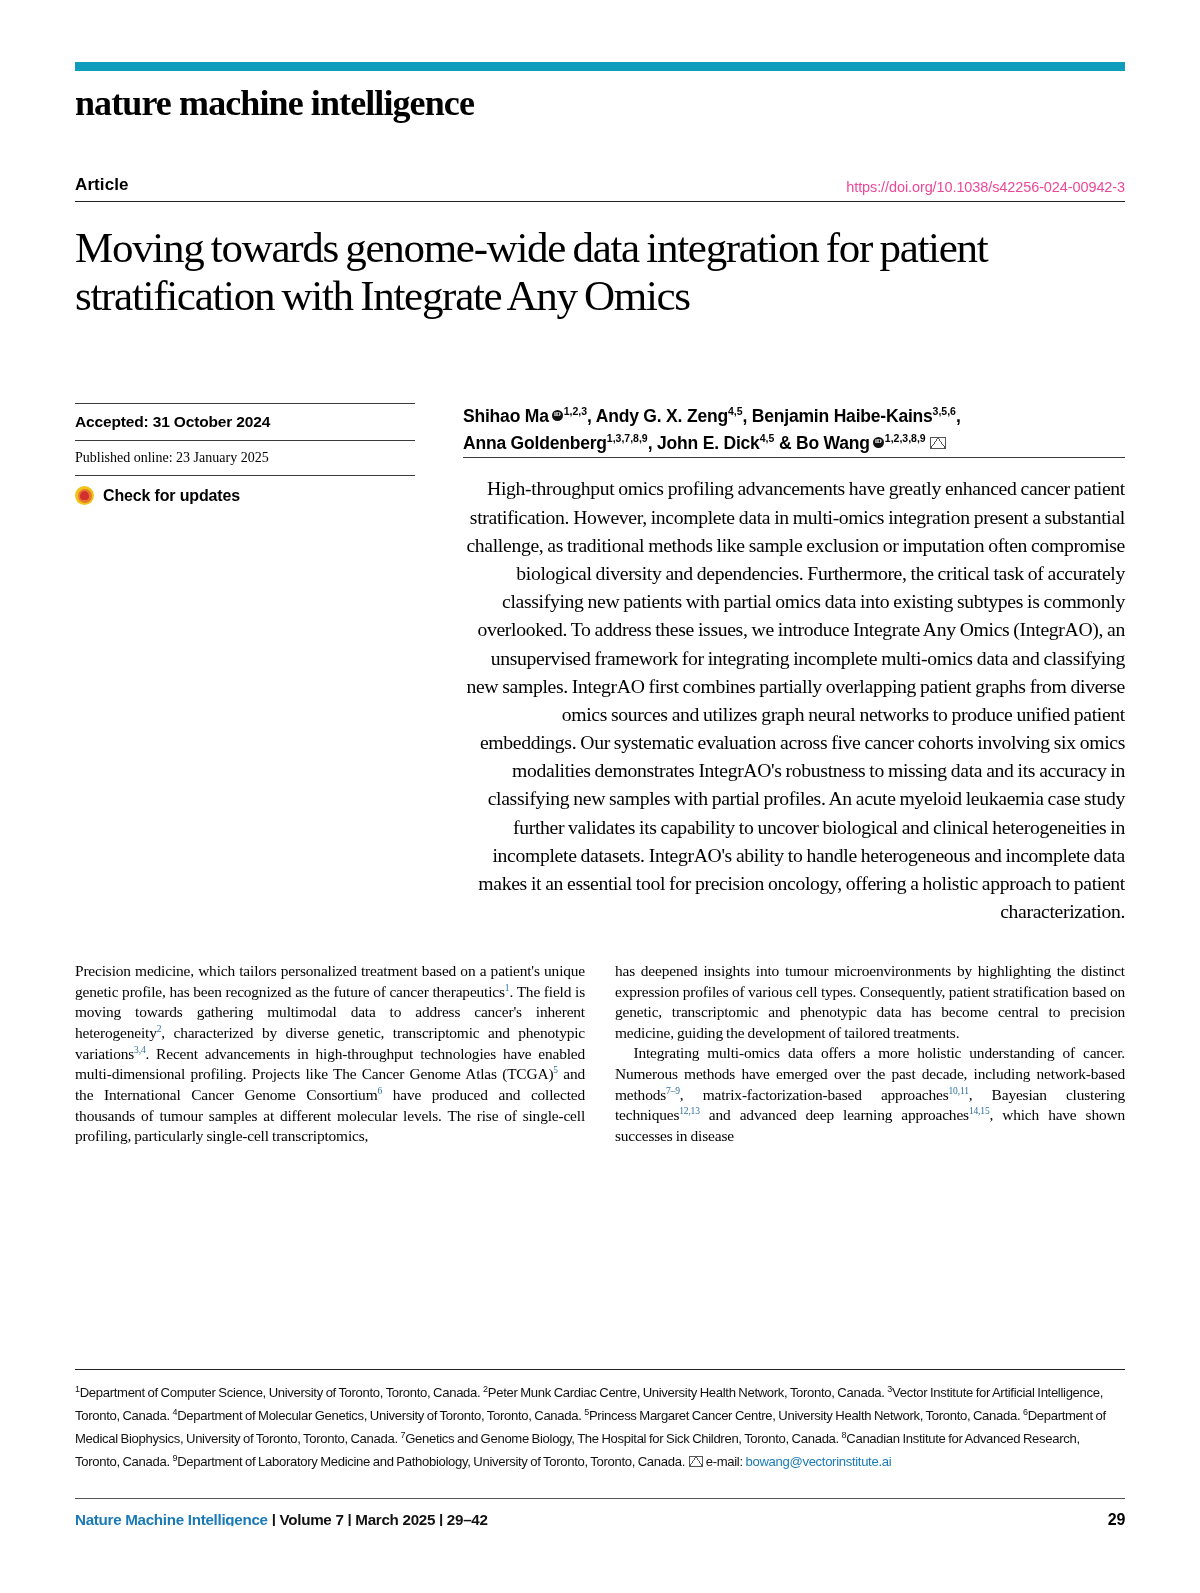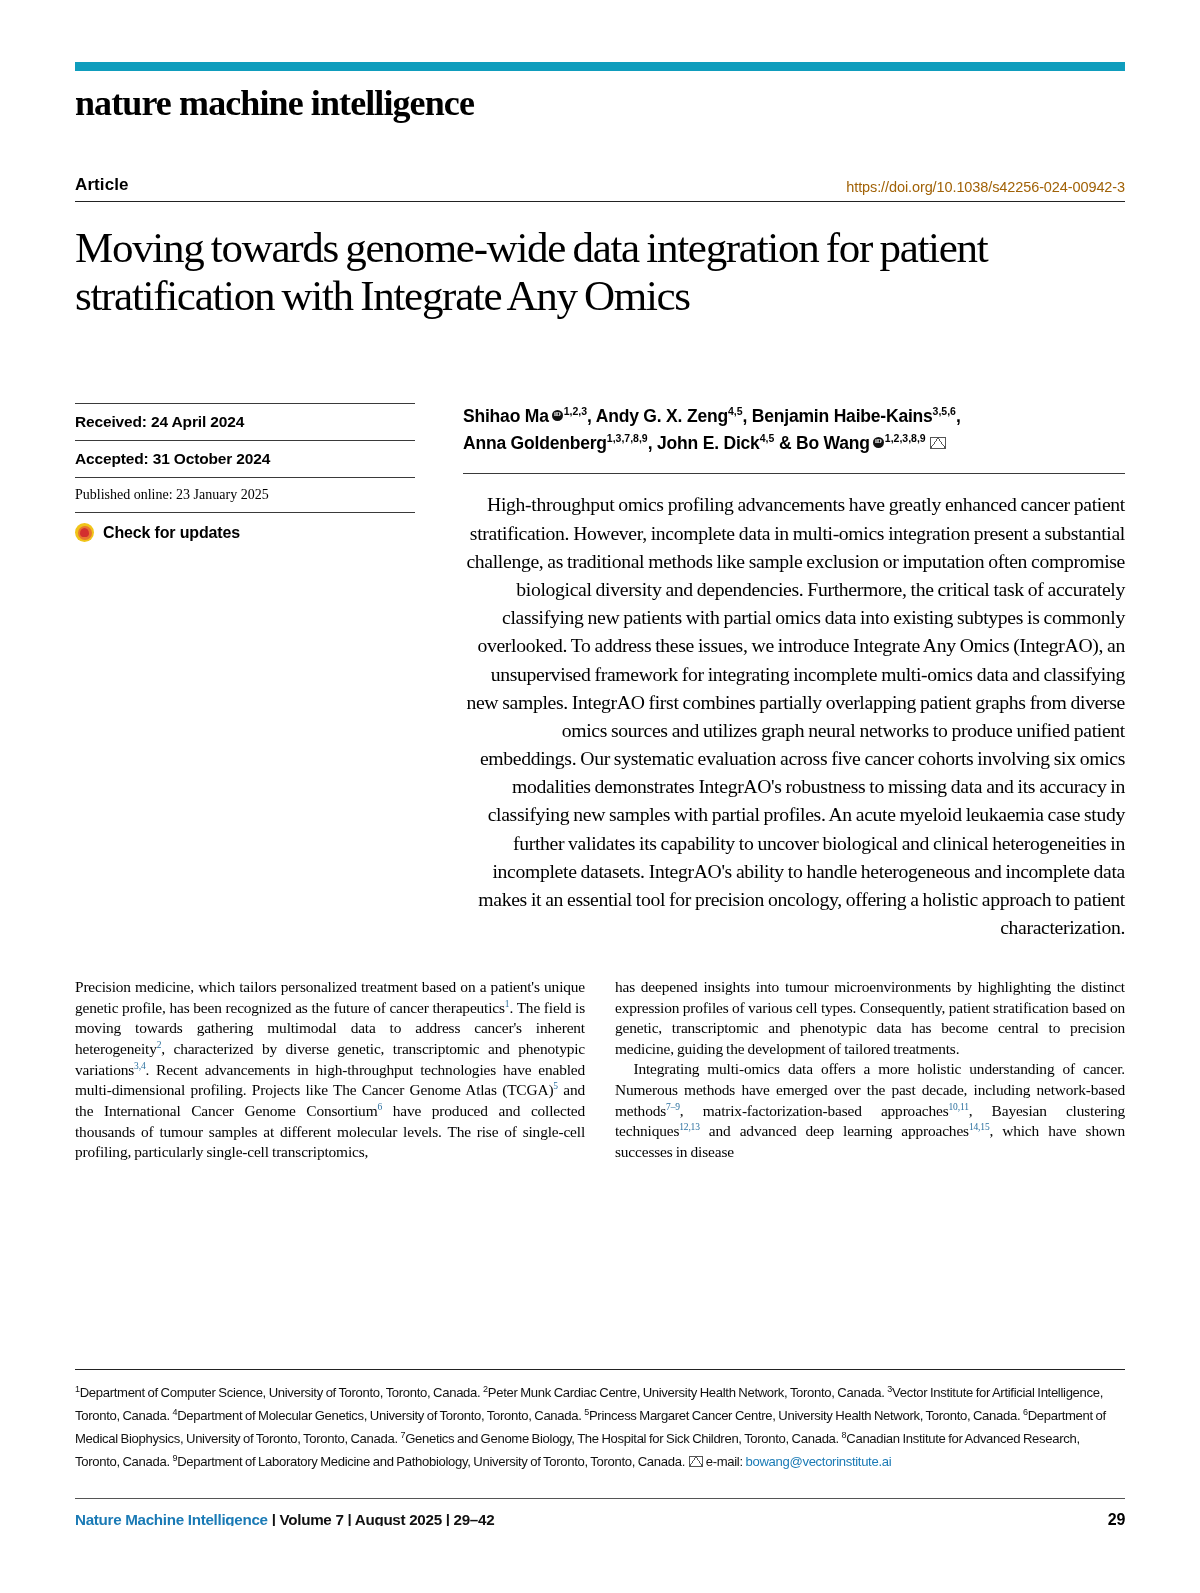--- a/index.html
+++ b/index.html
@@ -49,21 +49,21 @@
     padding-bottom: 6px;
     border-bottom: 1.6px solid #222;
   }
   .artrow .kicker {
     font-size: 17px;
     font-weight: 700;
     letter-spacing: 0.1px;
   }
   .artrow .doi {
     font-size: 14.5px;
-    color: #a16207;
+    color: #ec4899;
     text-decoration: none;
     letter-spacing: -0.1px;
   }
 
   
   .title {
     font-family: "Liberation Serif", serif;
     font-weight: 400;
     font-size: 43px;
     line-height: 1.11;
@@ -127,21 +127,20 @@
     border-radius: 50% 50% 50% 50% / 60% 60% 40% 40%;
     background: #d32f2f;
   }
 
   
   .authors {
     font-size: 17.5px;
     font-weight: 700;
     line-height: 1.55;
     letter-spacing: -0.2px;
-    padding-bottom: 16px;
   }
   .authors sup {
     font-size: 10.5px;
     font-weight: 700;
     vertical-align: super;
     letter-spacing: 0;
   }
   .orcid {
     display: inline-block;
     width: 11px; height: 11px;
@@ -278,21 +277,20 @@
   <div class="artrow">
     <div class="kicker">Article</div>
     <a class="doi" href="#">https://doi.org/10.1038/s42256-024-00942-3</a>
   </div>
 
   <h1 class="title">Moving towards genome-wide data integration for patient stratification with Integrate Any Omics</h1>
 
   <div class="metaabs">
 
     <div class="metacol">
-      <div class="ruled">Received: 24 April 2024</div>
       <div class="ruled">Accepted: 31 October 2024</div>
       <div class="ruled light">Published online: 23 January 2025</div>
       <div class="ruled updates">
         <span class="crossmark"></span>
         <span>Check for updates</span>
       </div>
     </div>
 
     <div class="abscol">
       <div class="authors">
@@ -310,17 +308,17 @@
     </div>
     <div class="bodycol">
       <p>has deepened insights into tumour microenvironments by highlighting the distinct expression profiles of various cell types. Consequently, patient stratification based on genetic, transcriptomic and phenotypic data has become central to precision medicine, guiding the development of tailored treatments.</p>
       <p><span>Integrating multi-omics data offers a more holistic understanding of cancer. Numerous methods have emerged over the past decade, including network-based methods</span><sup>7–9</sup><span>, matrix-factorization-based approaches</span><sup>10,11</sup><span>, Bayesian clustering techniques</span><sup>12,13</sup><span> and advanced deep learning approaches</span><sup>14,15</sup><span>, which have shown successes in disease</span></p>
     </div>
   </div>
 
   <div class="affil"><sup>1</sup><span>Department of Computer Science, University of Toronto, Toronto, Canada. </span><sup>2</sup><span>Peter Munk Cardiac Centre, University Health Network, Toronto, Canada. </span><sup>3</sup><span>Vector Institute for Artificial Intelligence, Toronto, Canada. </span><sup>4</sup><span>Department of Molecular Genetics, University of Toronto, Toronto, Canada. </span><sup>5</sup><span>Princess Margaret Cancer Centre, University Health Network, Toronto, Canada. </span><sup>6</sup><span>Department of Medical Biophysics, University of Toronto, Toronto, Canada. </span><sup>7</sup><span>Genetics and Genome Biology, The Hospital for Sick Children, Toronto, Canada. </span><sup>8</sup><span>Canadian Institute for Advanced Research, Toronto, Canada. </span><sup>9</sup><span>Department of Laboratory Medicine and Pathobiology, University of Toronto, Toronto, Canada. </span><span class="env-small"></span><span>e-mail: </span><a href="#">bowang@vectorinstitute.ai</a></div>
 
   <div class="footer">
-    <div><span class="jname">Nature Machine Intelligence</span><span class="rest"> | Volume 7 | August 2025 | 29–42</span></div>
+    <div><span class="jname">Nature Machine Intelligence</span><span class="rest"> | Volume 7 | March 2025 | 29–42</span></div>
     <div class="pageno">29</div>
   </div>
 
 </div>
 
 </body></html>

